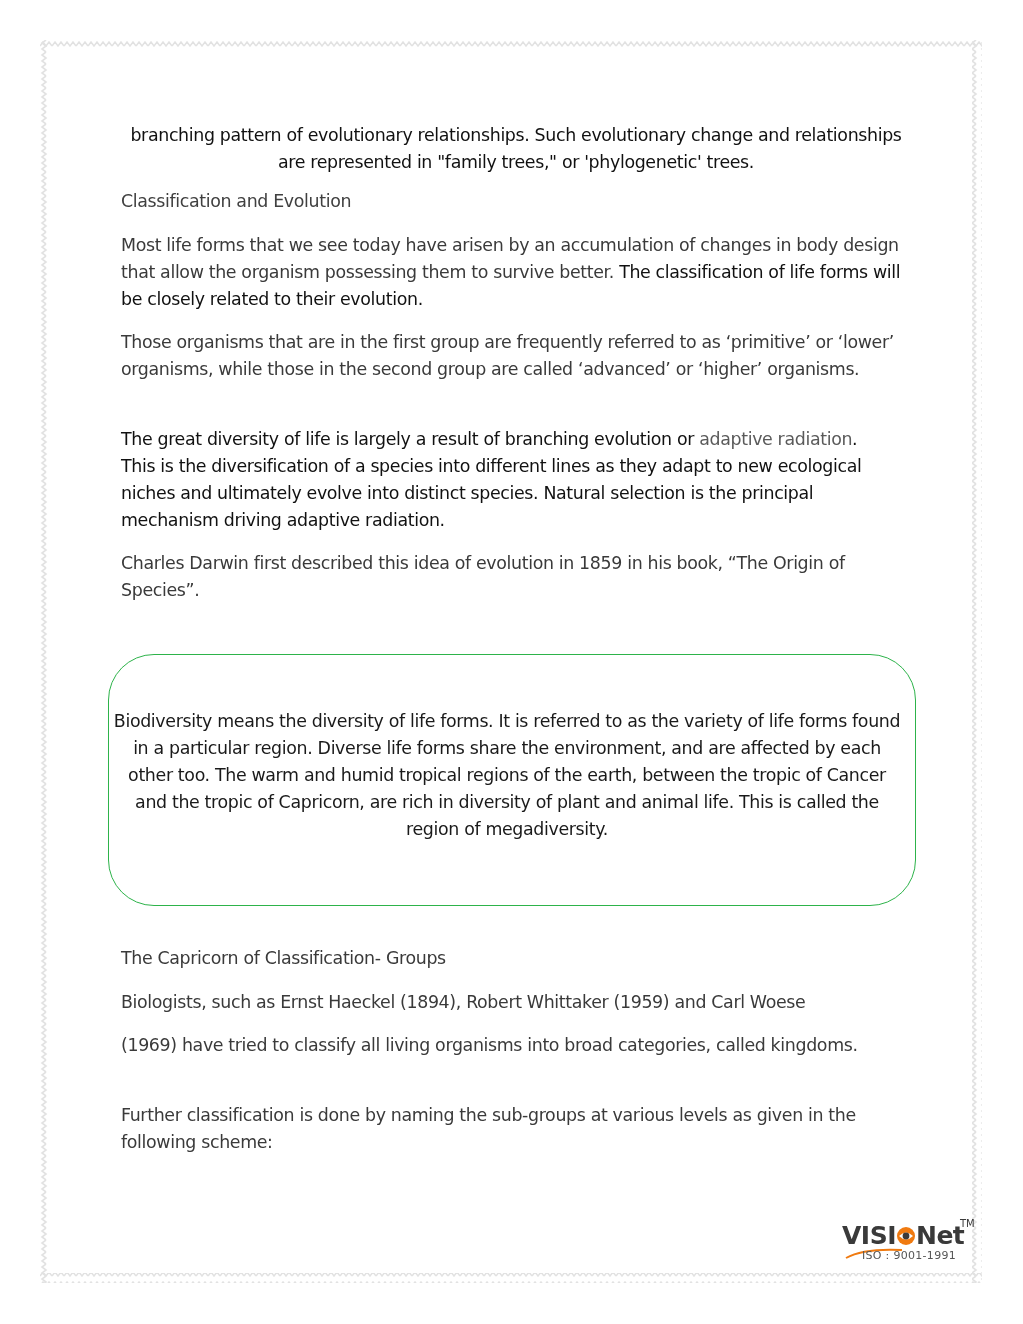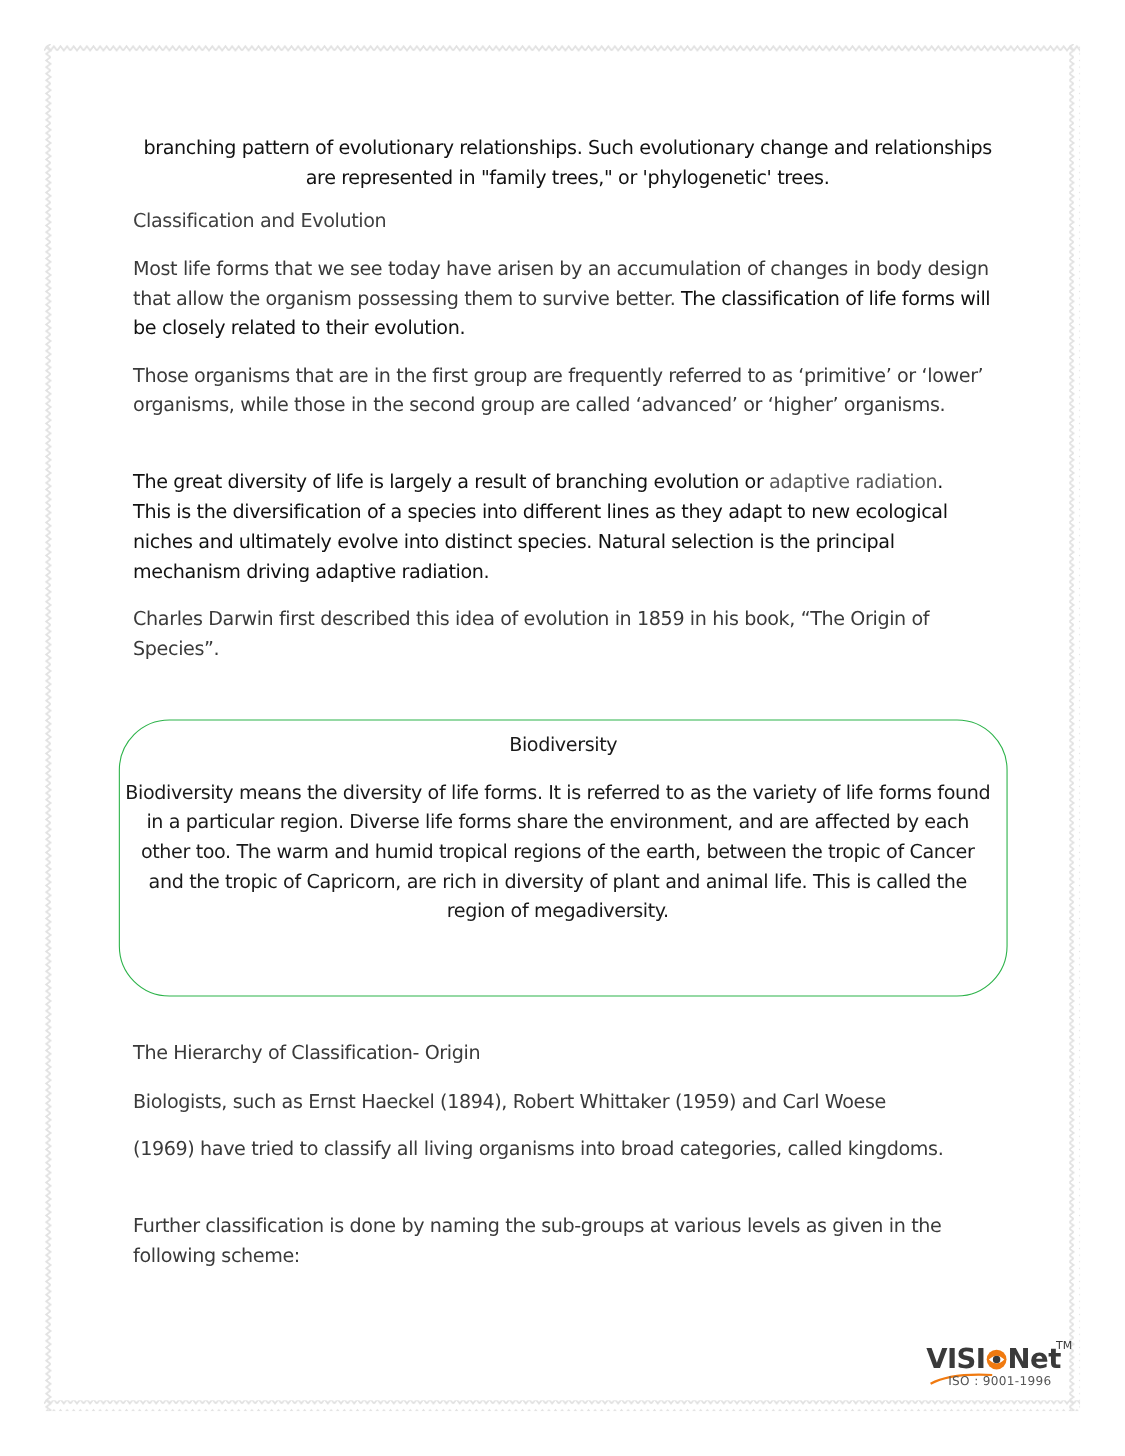--- a/index.html
+++ b/index.html
@@ -67,35 +67,34 @@
 </div>
 
 <div class="content">
   <p class="abs" style="top:4px;text-align:center;">branching pattern of evolutionary relationships. Such evolutionary change and relationships are represented in "family trees," or 'phylogenetic' trees.</p>
   <p class="abs red" style="top:70px;">Classification and Evolution</p>
   <p class="abs" style="top:114px;"><span class="gray">Most life forms that we see today have arisen by an accumulation of changes in body design that allow the organism possessing them to survive better.</span><span> The classification of life forms will be closely related to their evolution.</span></p>
   <p class="abs gray" style="top:211px;">Those organisms that are in the first group are frequently referred to as ‘primitive’ or ‘lower’ organisms, while those in the second group are called ‘advanced’ or ‘higher’ organisms.</p>
   <p class="abs" style="top:308px; width:760px;"><span>The great diversity of life is largely a result of branching evolution or </span><span class="soft">adaptive radiation</span><span>.  This is the diversification of a species into different lines as they adapt to new ecological niches and ultimately evolve into distinct species.  Natural selection is the principal mechanism driving adaptive radiation.</span></p>
   <p class="abs gray" style="top:432px;">Charles Darwin first described this idea of evolution in 1859 in his book, “The Origin of Species”.</p>
 
-  <p class="abs gray" style="top:827px;">The Hierarchy of Classification- Origin</p>
+  <p class="abs gray" style="top:827px;">The Capricorn of Classification- Groups</p>
   <p class="abs gray" style="top:871px;">Biologists, such as Ernst Haeckel (1894), Robert Whittaker (1959) and Carl Woese</p>
   <p class="abs gray" style="top:914px;">(1969) have tried to classify all living organisms into broad categories, called kingdoms.</p>
   <p class="abs gray" style="top:984px;">Further classification is done by naming the sub-groups at various levels as given in the following scheme:</p>
 </div>
 
 <div class="box">
-  <div class="title">Biodiversity</div>
   <div class="body">Biodiversity means the diversity of life forms. It is referred to as the variety of life forms found in a particular region. Diverse life forms share the environment, and are affected by each other too. The warm and humid tropical regions of the earth, between the tropic of Cancer and the tropic of Capricorn, are rich in diversity of plant and animal life. This is called the region of megadiversity.</div>
 </div>
 
 <div class="logo">
   <div class="brand"><span>VISI</span><svg class="eye" width="20" height="20" viewBox="0 0 20 20">
         <circle cx="10" cy="10" r="9" fill="#f07a10"></circle>
         <path d="M3 10 Q10 3 17 10 Q10 17 3 10 Z" fill="#ffffff"></path>
         <circle cx="10" cy="10" r="3.4" fill="#3a3a3a"></circle>
       </svg><span>Net</span></div>
   <div class="tm">TM</div>
   <svg style="position:absolute; left:6px; top:30px;" width="60" height="14">
       <path d="M2 12 Q20 2 58 4" fill="none" stroke="#f07a10" stroke-width="2"></path>
     </svg>
-  <div class="iso">ISO : 9001-1996</div>
+  <div class="iso">ISO : 9001-1991</div>
 </div>
 
 </body></html>

